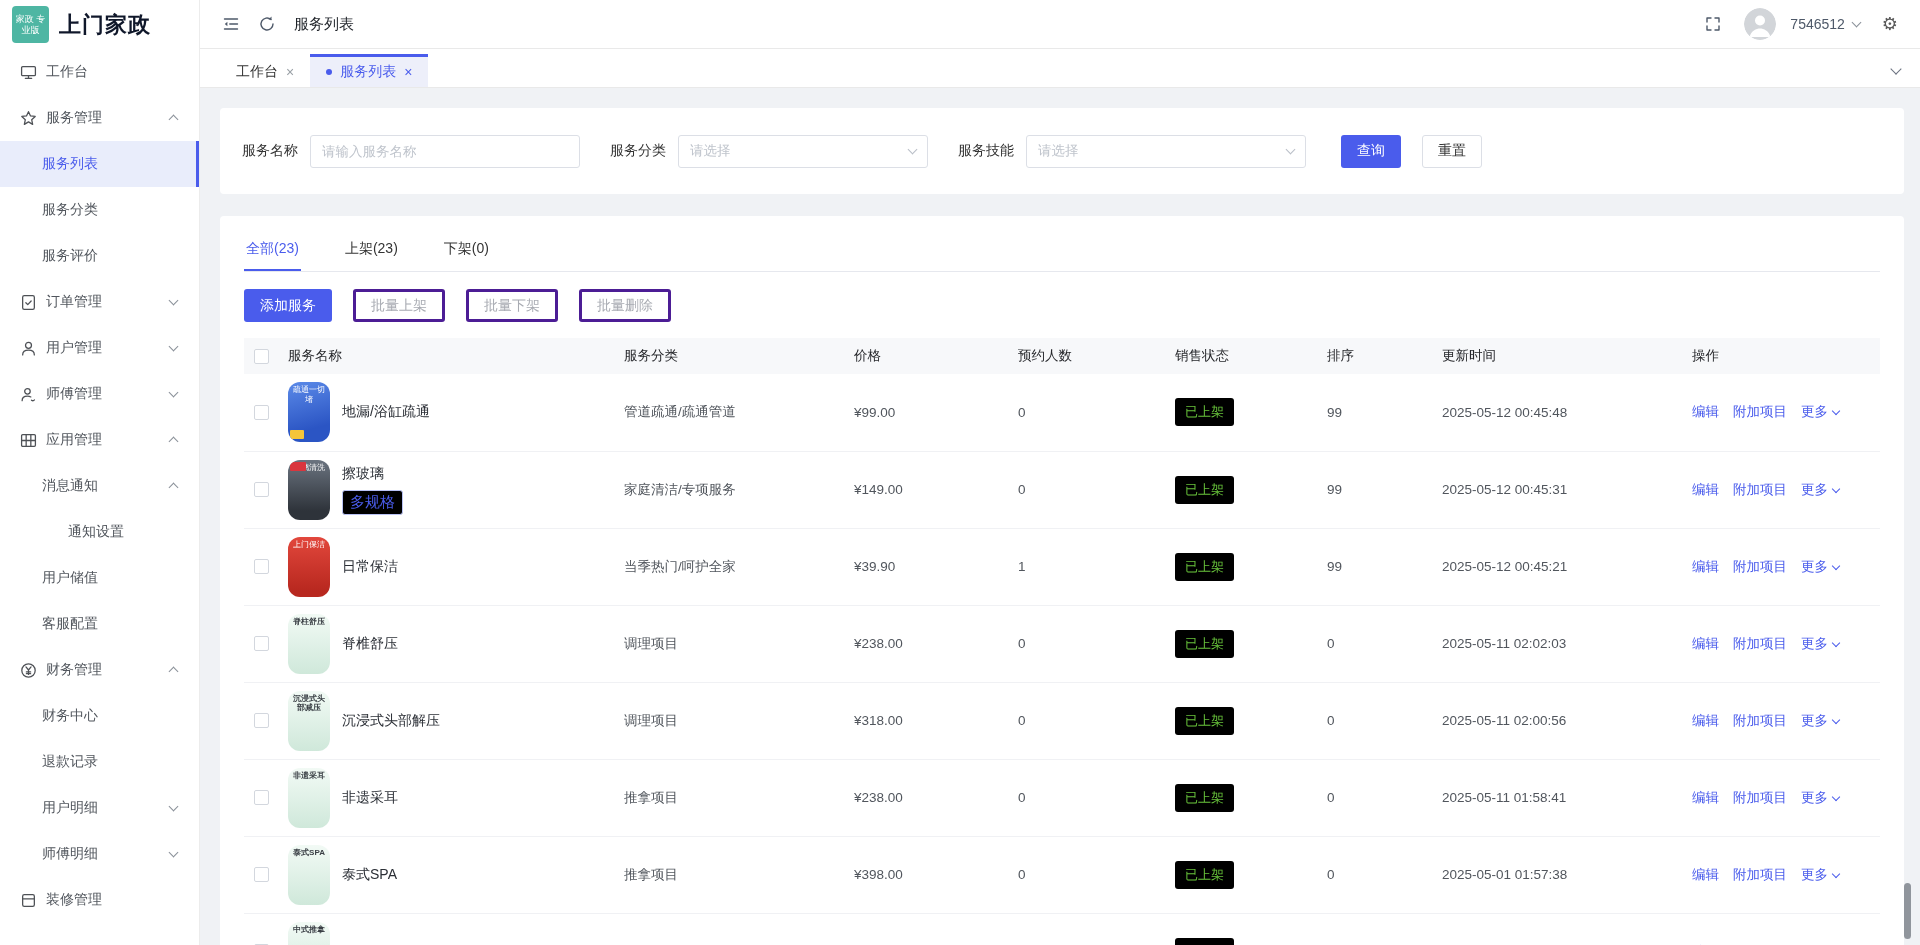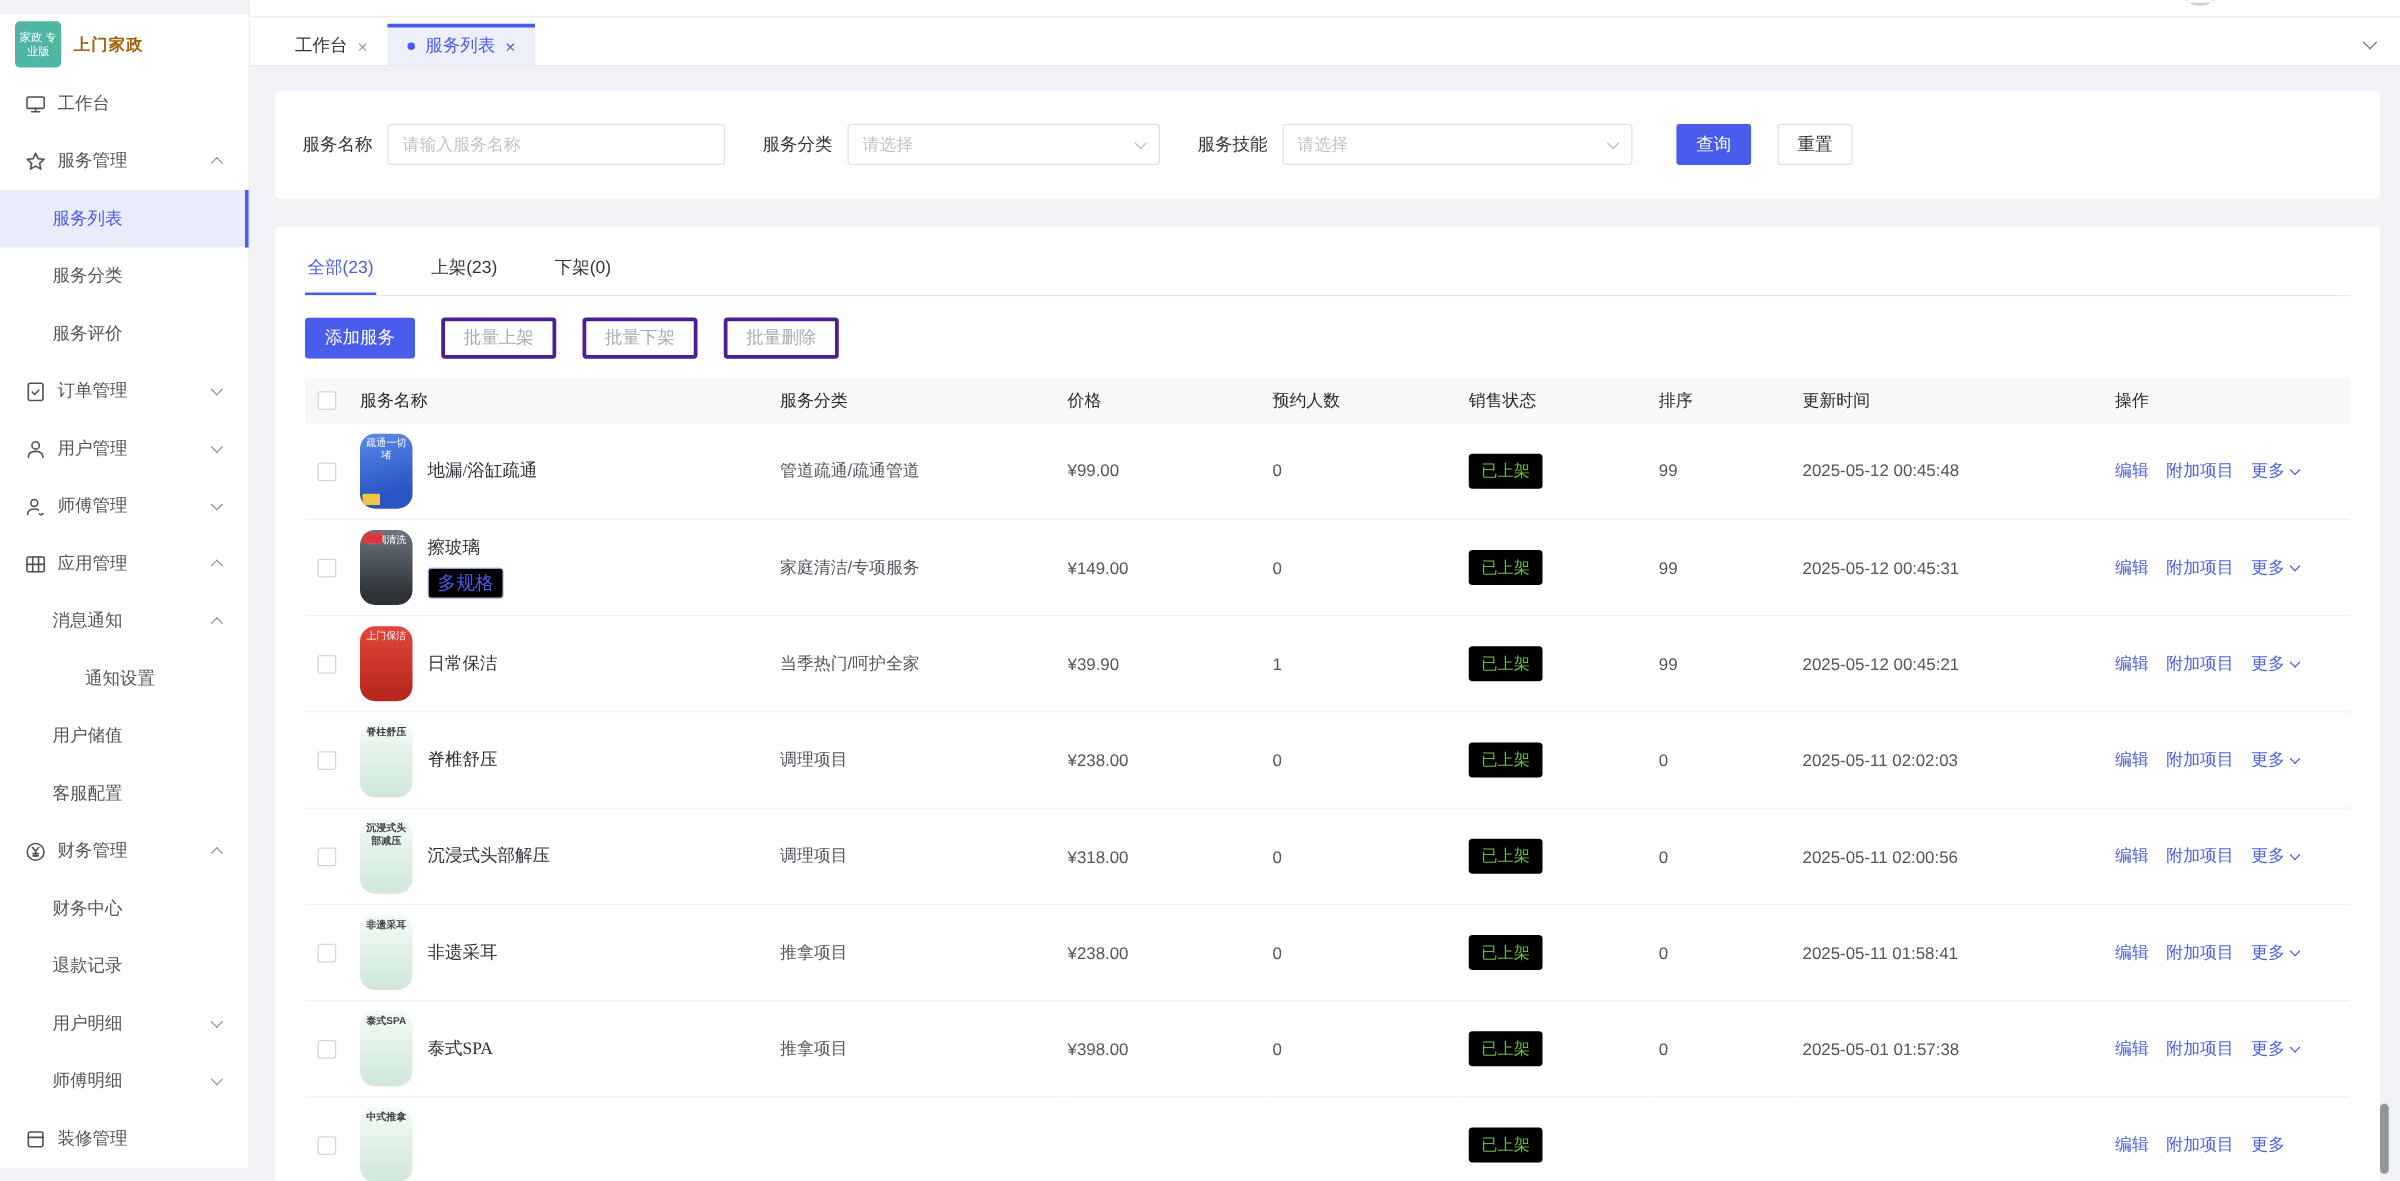--- a/index.html
+++ b/index.html
@@ -1,28 +1,28 @@
 <!DOCTYPE html>
 <html style="--primary: #4a5cec; --primary-bg: #e9edfb; --teal: #4eb6a3;"><head>
 <meta charset="utf-8">
 <style>
   * { margin:0; padding:0; box-sizing:border-box; }
   html,body { width:1920px; height:945px; overflow:hidden; background:#f0f2f5;
     font-family:"Liberation Sans","DejaVu Sans",sans-serif; }
   :root { --primary:#4a5cec; --primary-bg:#e9edfb; --teal:#4eb6a3; }
 
-  .app { display:flex; width:1920px; height:945px;align-items:center; }
+  .app { display:flex; width:1920px; height:945px; }
 
   
   .sidebar { width:200px; background:#fff; border-right:1px solid #ececec; flex:0 0 200px; overflow:hidden; }
   .logo-row { height:49px; display:flex; align-items:center; padding-left:12px; }
   .logo-badge { width:37px; height:37px; background:var(--teal); border-radius:4px; color:#fff;
     font-size:9px; line-height:1.15; display:flex; align-items:center; justify-content:center;
     text-align:center; padding:2px; }
-  .logo-title { font-size:13px; font-weight:bold; color:#a16207; margin-left:10px; letter-spacing:1px; }
+  .logo-title { font-size:22px; font-weight:bold; color:#0f172a; margin-left:10px; letter-spacing:1px; }
 
   .menu-item { height:46px; display:flex; align-items:center; padding-left:20px; position:relative;
     font-size:14px; color:#51565d; cursor:pointer; white-space:nowrap; }
   .menu-item.lv1 { padding-left:42px; }
   .menu-item.lv2 { padding-left:68px; }
   .menu-item.active { background:var(--primary-bg); color:var(--primary); }
   .menu-item.active::after { content:''; position:absolute; right:0; top:0; bottom:0; width:3px; background:var(--primary); }
   .micon { width:17px; height:17px; display:inline-flex; margin-right:9px; flex:0 0 17px; }
   .micon svg { width:100%; height:100%; stroke:#4e5156; fill:none; stroke-width:1.2; stroke-linecap:round; stroke-linejoin:round; }
   .chev { width:7px; height:7px; border-right:1.4px solid #8a9099; border-bottom:1.4px solid #8a9099;
@@ -98,21 +98,21 @@
   .namecell { display:flex; align-items:center; }
   .thumb { width:42px; height:60px; border-radius:12px; margin-right:12px; flex:0 0 42px;
     display:flex; align-items:flex-start; justify-content:center; overflow:hidden; position:relative; }
   .thumb span { font-size:8px; line-height:1.2; padding:3px 2px; text-align:center; word-break:break-all; }
   .t-blue { background:linear-gradient(165deg,#5b8ae8 0%,#2b55c4 75%); color:#fff; }
   .t-blue::after { content:''; position:absolute; left:2px; bottom:3px; width:14px; height:9px; background:#f5c53a; border-radius:1px; }
   .t-dark { background:linear-gradient(180deg,#6b7480 0%,#2e333a 85%); color:#fff; }
   .t-dark::before { content:''; position:absolute; left:2px; top:2px; width:16px; height:9px; background:#d9363e; border-radius:1px; }
   .t-red { background:linear-gradient(180deg,#e2473c 0%,#b8281f 90%); color:#fff; }
   .t-mint { background:linear-gradient(180deg,#f2faf5 0%,#cfe8da 100%); color:#3a3f45; font-weight:bold; }
-  .nmeta { display:flex; flex-direction:column; align-items:flex-start; min-width:0;font-family:Liberation Serif, serif; }
+  .nmeta { display:flex; flex-direction:column; align-items:flex-start; min-width:0; }
   .nm { font-size:14px; color:#2b2f36; white-space:nowrap; }
   .spec-tag { margin-top:7px; font-size:15px; color:var(--primary); background:#000000;
     border:1px solid #bac3f5; border-radius:3px; padding:2px 7px; }
   .badge-on { display:inline-block; background:#000000; color:#67c23a; font-size:13px;
     padding:5px 10px; border-radius:3px; }
   .lnk { color:var(--primary); cursor:pointer; margin-right:14px; white-space:nowrap; }
   .lnk .l-chev { display:inline-block; width:6px; height:6px; border-right:1.3px solid var(--primary);
     border-bottom:1.3px solid var(--primary); transform:rotate(45deg); margin-left:5px; margin-bottom:2px; }
 
   .scroll-thumb { position:fixed; right:9px; bottom:6px; width:7px; height:56px; background:#90959c; border-radius:4px; cursor:pointer; }

